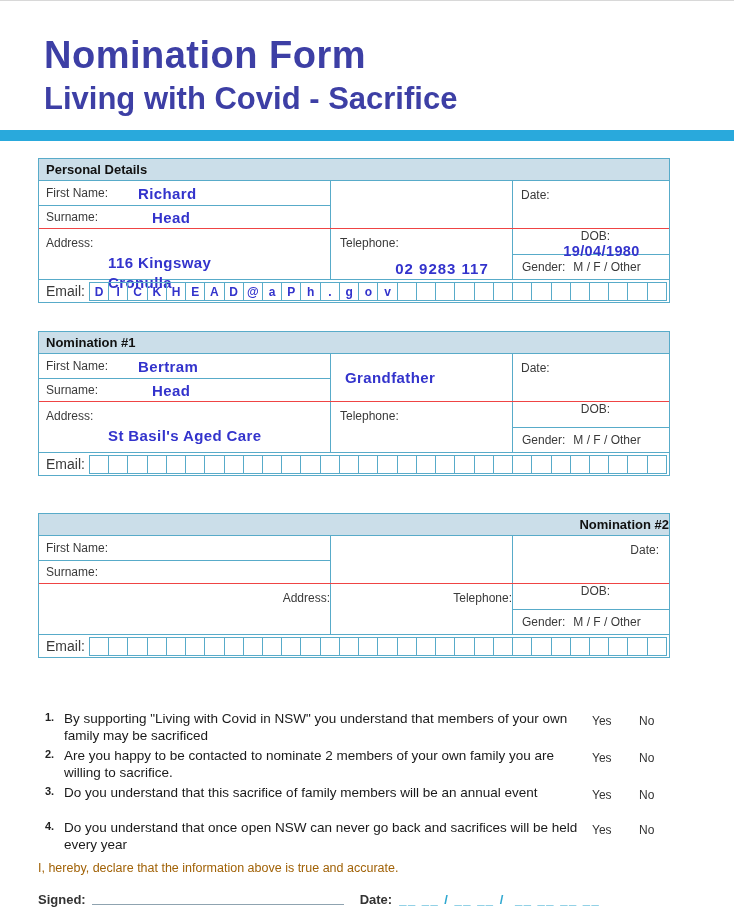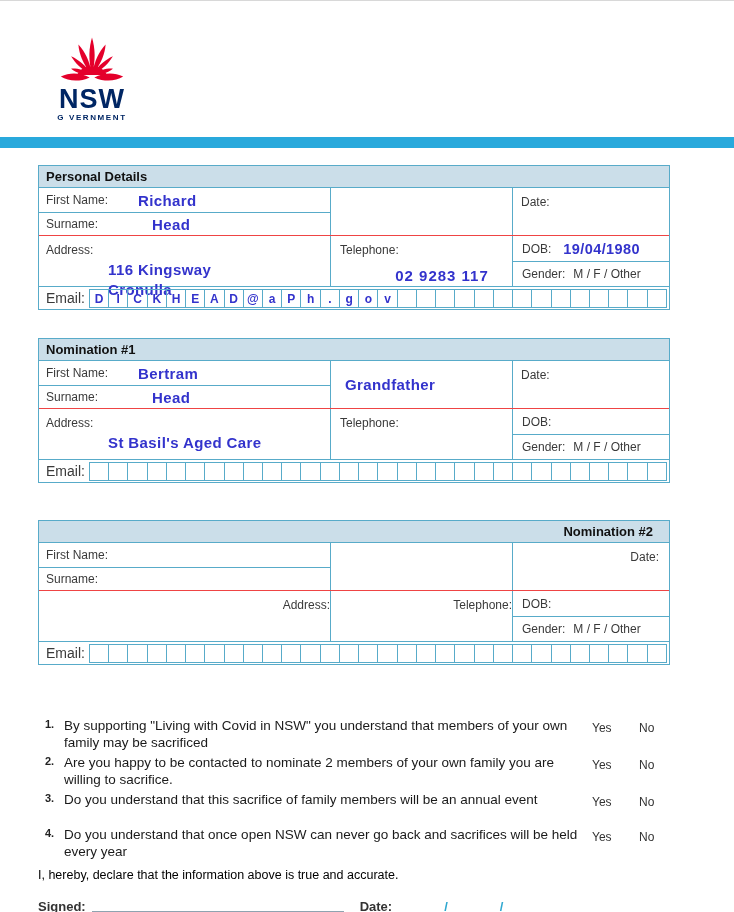--- a/index.html
+++ b/index.html
@@ -20,32 +20,32 @@
   .logo svg { width:78px; height:52px; display:block; margin:0 auto; }
   .logo .nsw { color:#002664; font-weight:bold; font-size:27px; line-height:25px; letter-spacing:1px; }
   .logo .gov { color:#002664; font-weight:bold; font-size:8px; letter-spacing:1.6px; margin-top:1px; }
   .accent-bar { height:11px; background:#29A9DC; margin-top:15px; }
 
   
   .form-table { margin-left:38px; width:632px; border:1px solid #58ABC9; box-sizing:border-box; background:#fff; }
   .mt-personal { margin-top:17px; }
   .mt-nom1 { margin-top:28px; }
   .mt-nom2 { margin-top:37px;text-align:right; }
-  .tbl-header { background:#CBDEE9; border-bottom:1px solid #58ABC9; font-weight:bold; font-size:13px; color:#111; padding:3px 16px 3px 7px; }
+  .tbl-header { background:#CBDEE9; border-bottom:1px solid #58ABC9; font-weight:bold; font-size:13px; color:#111; padding:3px 0 3px 7px; }
   .band1 { display:flex; border-bottom:1px solid #ef4444; }
   .b1-left { width:292px; border-right:1px solid #58ABC9; box-sizing:border-box; display:flex; flex-direction:column; }
   .cell-fn { height:25px; border-bottom:1px solid #58ABC9; display:flex; align-items:center; padding-left:7px; box-sizing:border-box; }
   .cell-sn { height:22px; display:flex; align-items:center; padding-left:7px;gap:22px; }
   .b1-mid { width:182px; border-right:1px solid #58ABC9; box-sizing:border-box; display:flex; align-items:center; padding-left:14px; }
   .b1-right { flex:1; padding:4px 0 0 8px; }
   .band2 { display:flex; border-bottom:1px solid #58ABC9; }
   .b2-left { width:292px; border-right:1px solid #58ABC9; box-sizing:border-box; height:50px; padding:4px 0 0 7px; }
   .b2-mid { width:182px; border-right:1px solid #58ABC9; box-sizing:border-box; padding:4px 0 0 9px; }
   .b2-right { flex:1; display:flex; flex-direction:column; }
-  .cell-dob { height:26px; border-bottom:1px solid #58ABC9; display:flex; align-items:center; padding-left:9px; box-sizing:border-box; }
+  .cell-dob { height:26px; border-bottom:1px solid #58ABC9; display:flex; align-items:center; padding-left:9px; box-sizing:border-box;flex-direction:column; }
   .cell-gender { flex:1; display:flex; align-items:center; padding-left:9px; gap:8px; }
   .email-row { display:flex; align-items:center; height:22px; padding:0 2px 0 7px; }
   .email-lbl { font-size:14px; color:#3a3a3a; margin-right:4px; white-space:nowrap; }
   .boxes { flex:1; display:flex; height:19px; }
   .ebox { flex:1; border:1px solid #58ABC9; margin-left:-1px; text-align:center; font-weight:bold; color:#3333CC; font-size:12px; line-height:18px; overflow:hidden; }
   .ebox:first-child { margin-left:0; }
 
   .lbl { font-size:12px; color:#3a3a3a; white-space:nowrap; }
   .hw { font-weight:bold; color:#3333CC; font-size:15px; letter-spacing:0.4px; }
   .fn-val { margin-left:30px; }
@@ -57,50 +57,34 @@
 
   
   .questions { margin:52px 0 0 45px; width:648px; }
   .q-row { display:grid; grid-template-columns:19px 528px 47px 40px; margin-bottom:3px; }
   .q-row.gap { margin-bottom:17px; }
   .q-num { font-weight:bold; font-size:11px; color:#222; padding-top:1px; }
   .q-text { font-size:13.5px; color:#1a1a1a; line-height:17px; }
   .q-ans { font-size:12px; color:#333; padding-top:4px; }
 
   
-  .declaration { margin:8px 0 0 38px; font-size:12.5px; color:#000000; }
+  .declaration { margin:8px 0 0 38px; font-size:12.5px; color:#a16207; }
   .sign-row { margin:17px 0 0 38px; font-size:13px; display:flex; align-items:flex-end; }
   .bold-lbl { font-weight:bold; color:#333; }
   .sign-line { display:inline-block; width:252px; height:1px; border-bottom:1.5px solid #8fa3b0; margin:0 0 2px 6px; }
   .date-lbl { margin-left:16px; }
   .date-blanks { color:#2FA8D0; font-weight:bold; margin-left:7px; letter-spacing:1.5px; white-space:pre; }
 </style>
 </head>
 <body>
 
 <div class="header">
-  <div class="logo">
-    <span>
-      <svg viewBox="0 0 100 64">
-        <g fill="#E4002B">
-          <path d="M50 2 C46 16 45 30 50 50 C55 30 54 16 50 2Z"></path>
-          <path transform="rotate(-24 50 50)" d="M50 7 C46 19 45 31 50 50 C55 31 54 19 50 7Z"></path>
-          <path transform="rotate(24 50 50)" d="M50 7 C46 19 45 31 50 50 C55 31 54 19 50 7Z"></path>
-          <path transform="rotate(-48 50 50)" d="M50 14 C47 24 46 34 50 50 C54 34 53 24 50 14Z"></path>
-          <path transform="rotate(48 50 50)" d="M50 14 C47 24 46 34 50 50 C54 34 53 24 50 14Z"></path>
-          <path transform="rotate(-73 50 50)" d="M50 22 C47 30 47 38 50 50 C53 38 53 30 50 22Z"></path>
-          <path transform="rotate(73 50 50)" d="M50 22 C47 30 47 38 50 50 C53 38 53 30 50 22Z"></path>
-          <path d="M31 50 C36 35 64 35 69 50 Z"></path>
-          <path d="M10 52 C22 46 35 47 47 53 C34 59 20 58 10 52Z"></path>
-          <path d="M90 52 C78 46 65 47 53 53 C66 59 80 58 90 52Z"></path>
-        </g>
-      </svg>
-    </span>
-    <div class="nsw">NSW</div>
-    <div class="gov">G VERNMENT</div>
+  <div class="titles">
+    <h1>Nomination Form</h1>
+    <h2>Living with Covid - Sacrifice</h2>
   </div>
 </div>
 <div class="accent-bar"></div>
 
 <div class="form-table mt-personal">
   <div class="tbl-header">Personal Details</div>
   <div class="band1">
     <div class="b1-left">
       <div class="cell-fn">
         <span class="lbl">First Name:</span>

